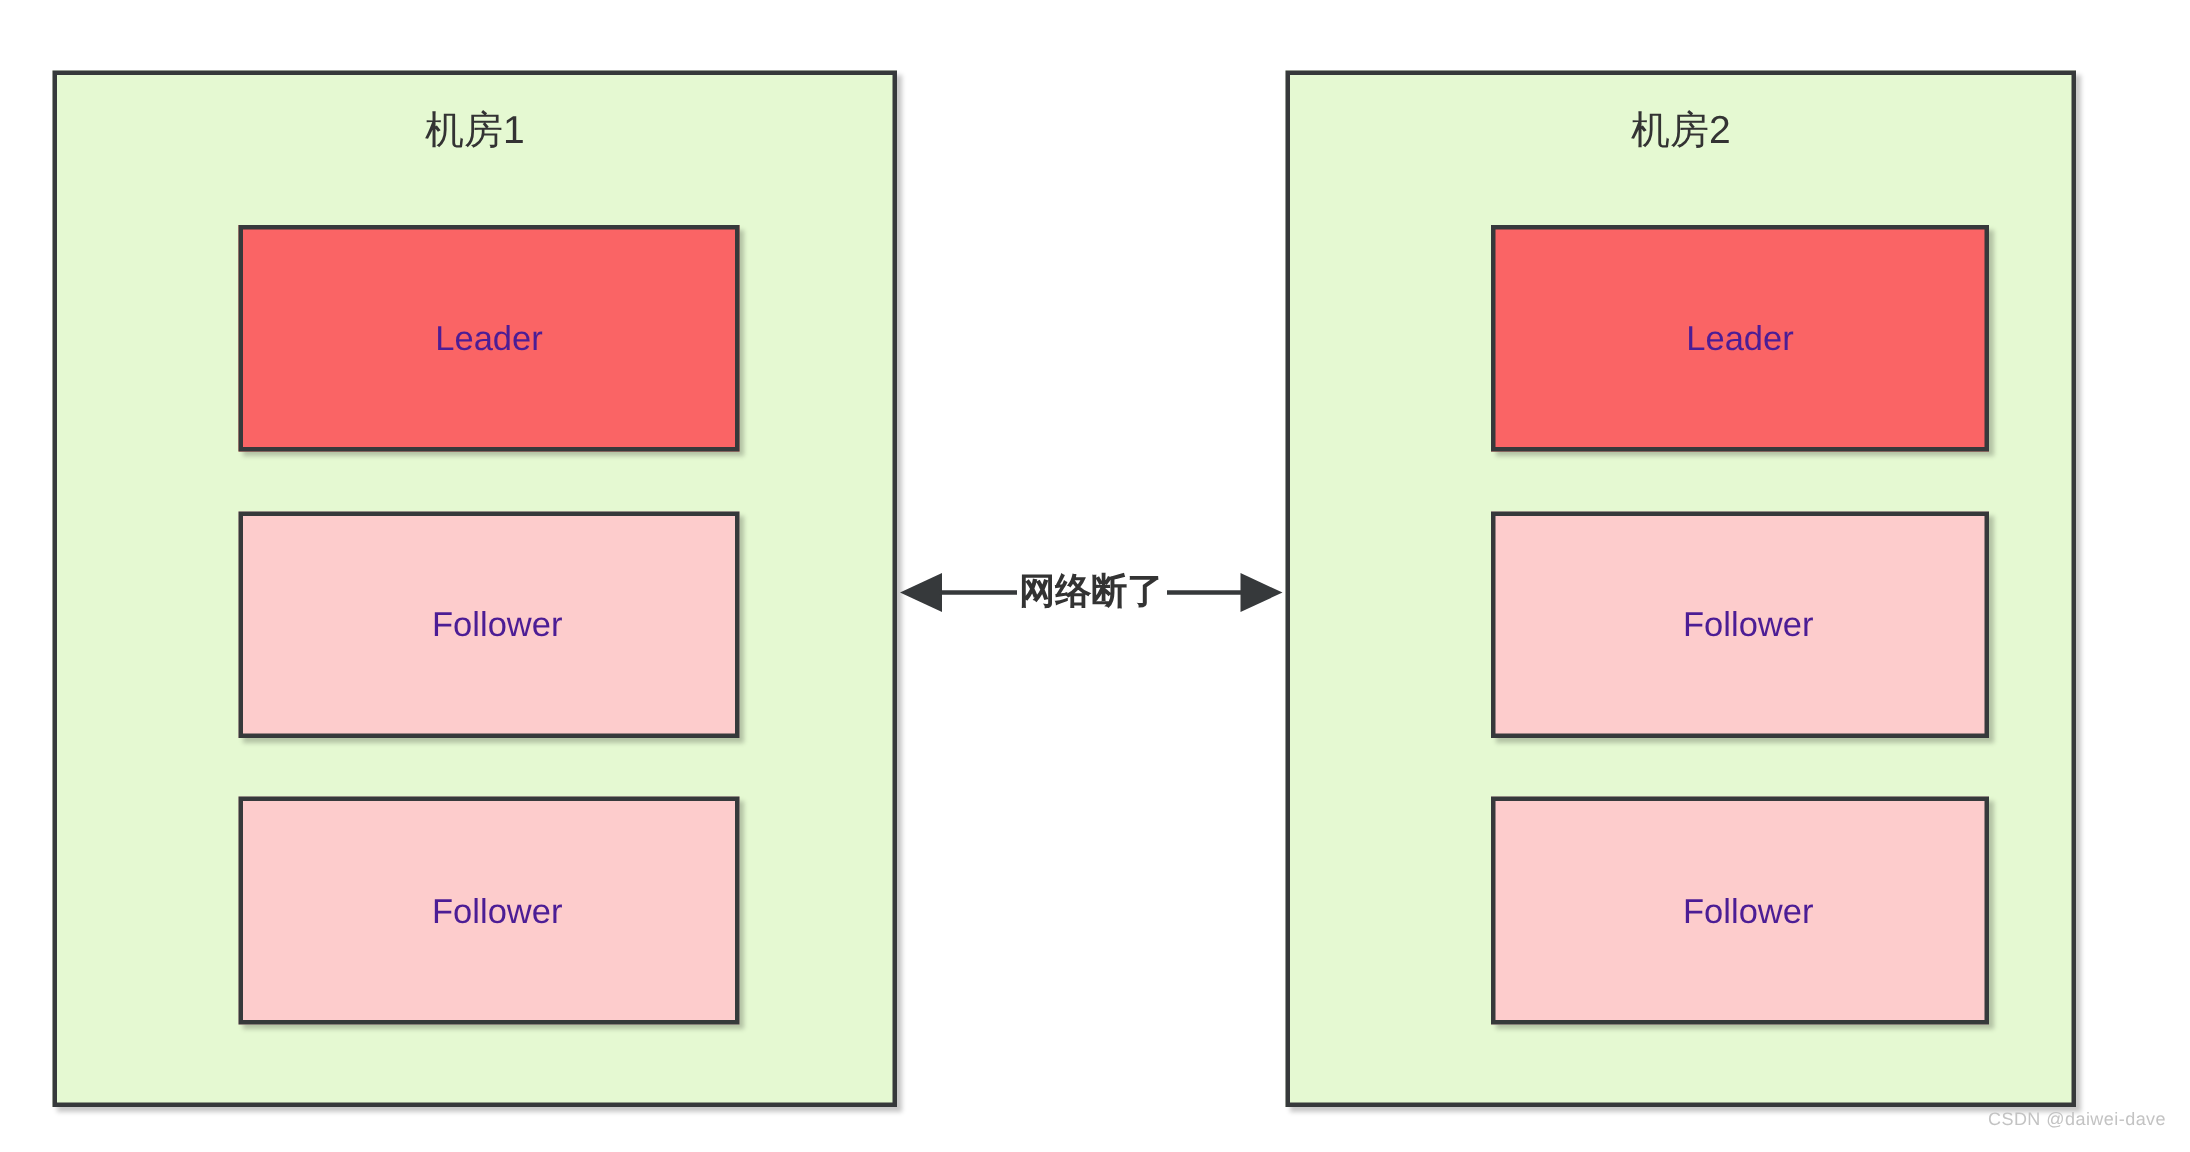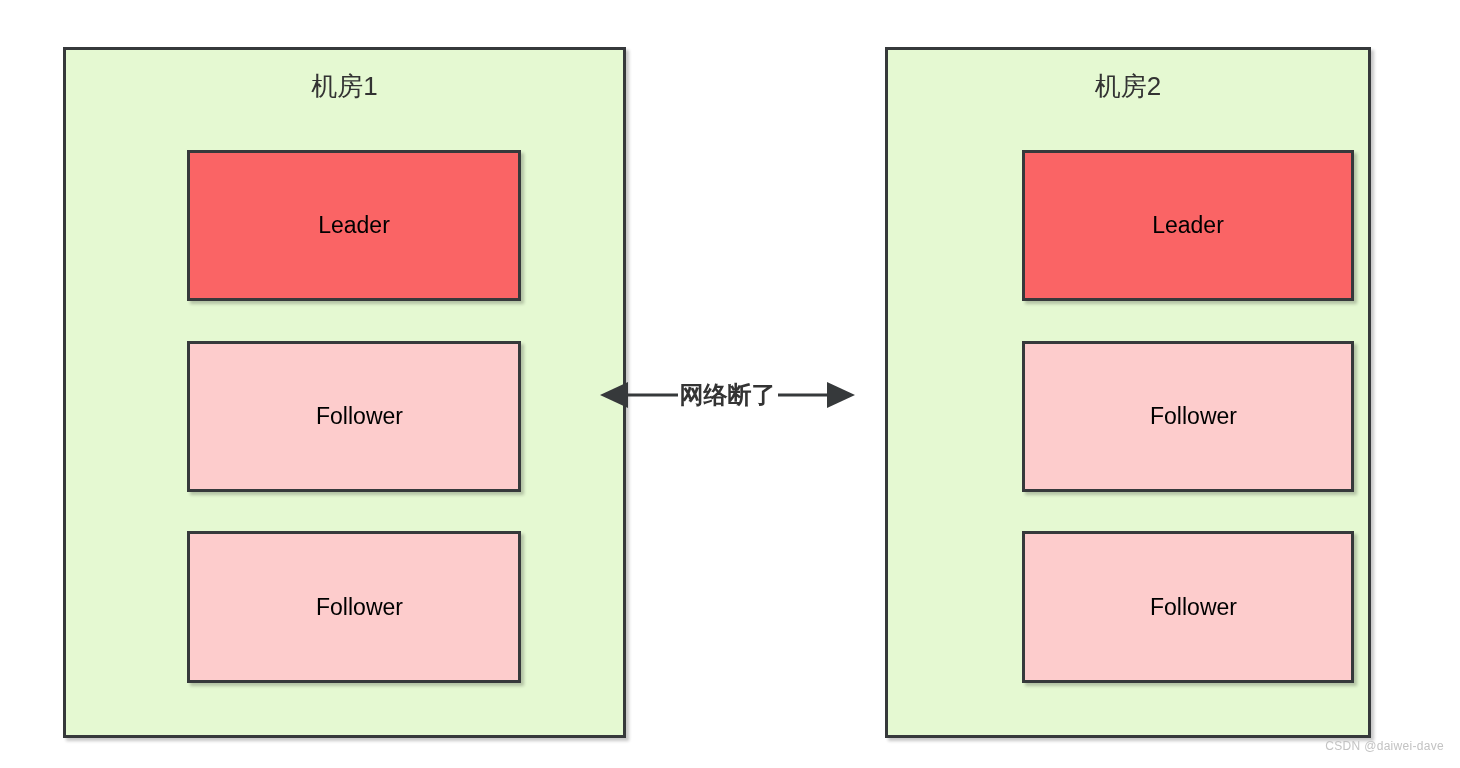--- a/index.html
+++ b/index.html
@@ -24,32 +24,31 @@
     height: 768px;
   }
 
   
   .dc-panel {
     position: absolute;
     background: #E5F9D2;
     border: 3px solid #36393B;
     box-sizing: border-box;
     box-shadow: 3px 3px 3px rgba(0,0,0,0.22);
-    margin-left: 28px;
   }
   #dc-panel-1 {
     left: 35px;
     top: 47px;
     width: 563px;
     height: 691px;
   }
   #dc-panel-2 {
     left: 857px;
     top: 47px;
-    width: 486px;
+    width: 527px;
     height: 691px;
   }
 
   .dc-title {
     position: absolute;
     left: 0;
     right: 0;
     top: 20px;
     text-align: center;
     font-size: 26px;
@@ -64,21 +63,21 @@
     box-sizing: border-box;
     border: 3px solid #36393B;
     display: flex;
     align-items: center;
     justify-content: center;
     box-shadow: 3px 3px 3px rgba(0,0,0,0.22);
   }
   .node-label {
     font-size: 23px;
     line-height: 27px;
-    color: #000000;
+    color: #4c1d95;
     white-space: nowrap;
   }
   .node.leader   { background: #FA6465; }
   .node.follower { background: #FDCCCC; padding-left: 11px; }
 
   
   #dc1-node-0 { left: 121px; top: 100px; width: 334px; height: 151px; }
   #dc1-node-1 { left: 121px; top: 291px; width: 334px; height: 151px; }
   #dc1-node-2 { left: 121px; top: 481px; width: 334px; height: 152px; }
 

